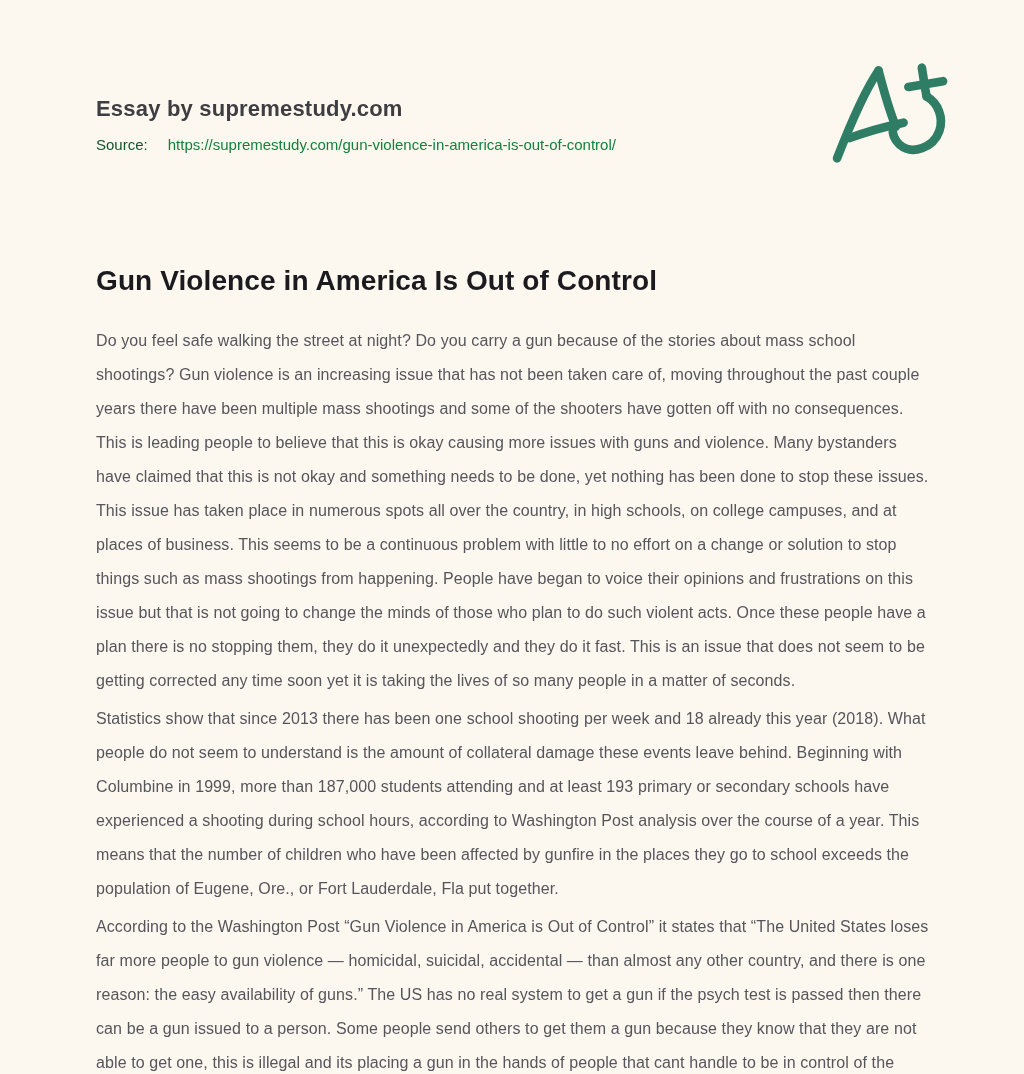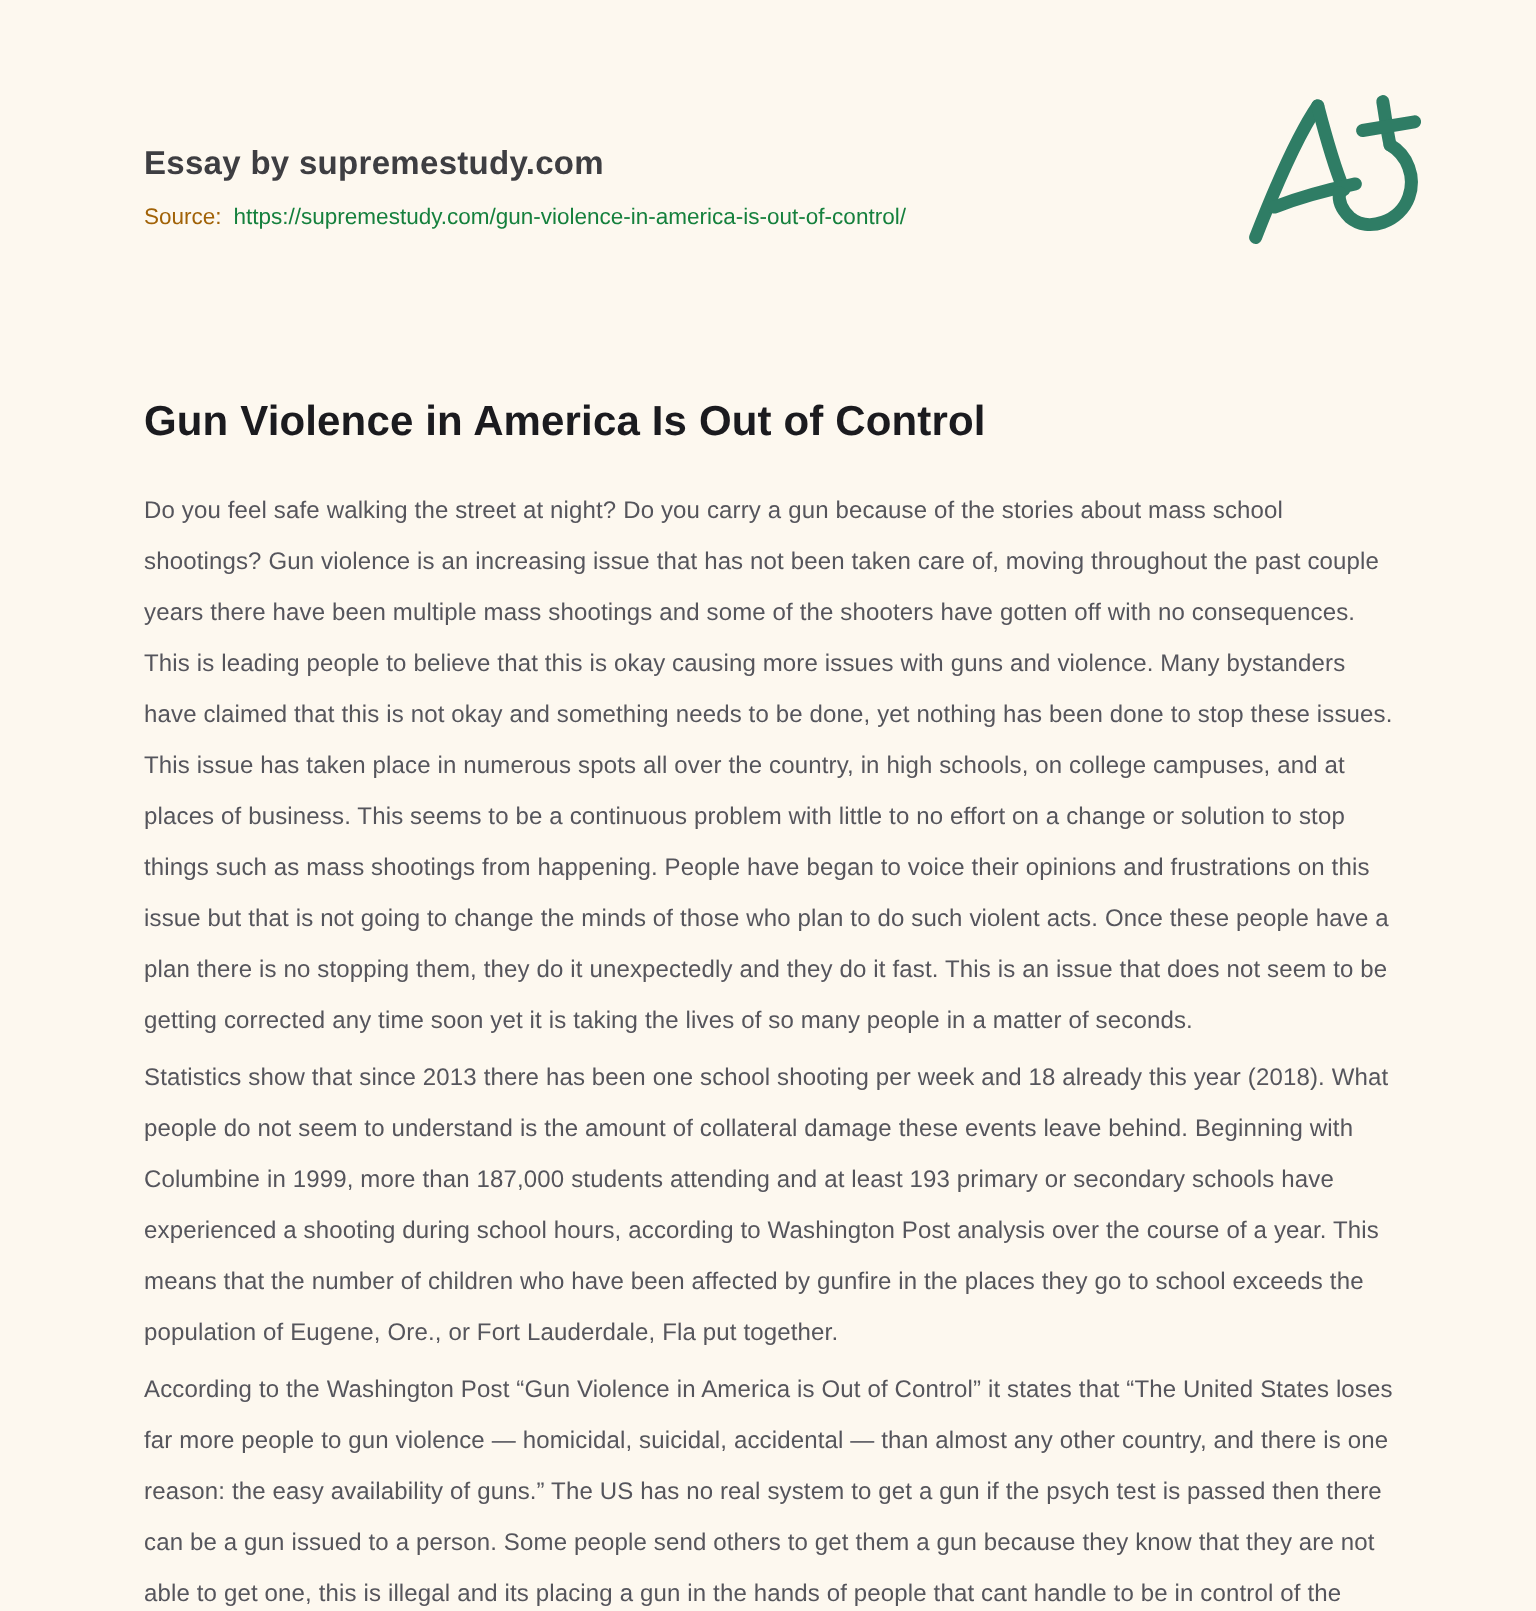--- a/index.html
+++ b/index.html
@@ -20,22 +20,22 @@
     font-size: 22px;
     font-weight: 700;
     color: #3E3E42;
     letter-spacing: 0.2px;
   }
   .source-line {
     margin-top: 14px;
     font-size: 15px;
   }
   .source-label {
-    color: #a16207;
-    margin-right: 8px;
+    color: #14532d;
+    margin-right: 20px;
   }
   .source-link {
     color: #15803d;
     text-decoration: none;
   }
   .logo {
     position: absolute;
     top: 60px;
     right: 64px;
     width: 136px;

